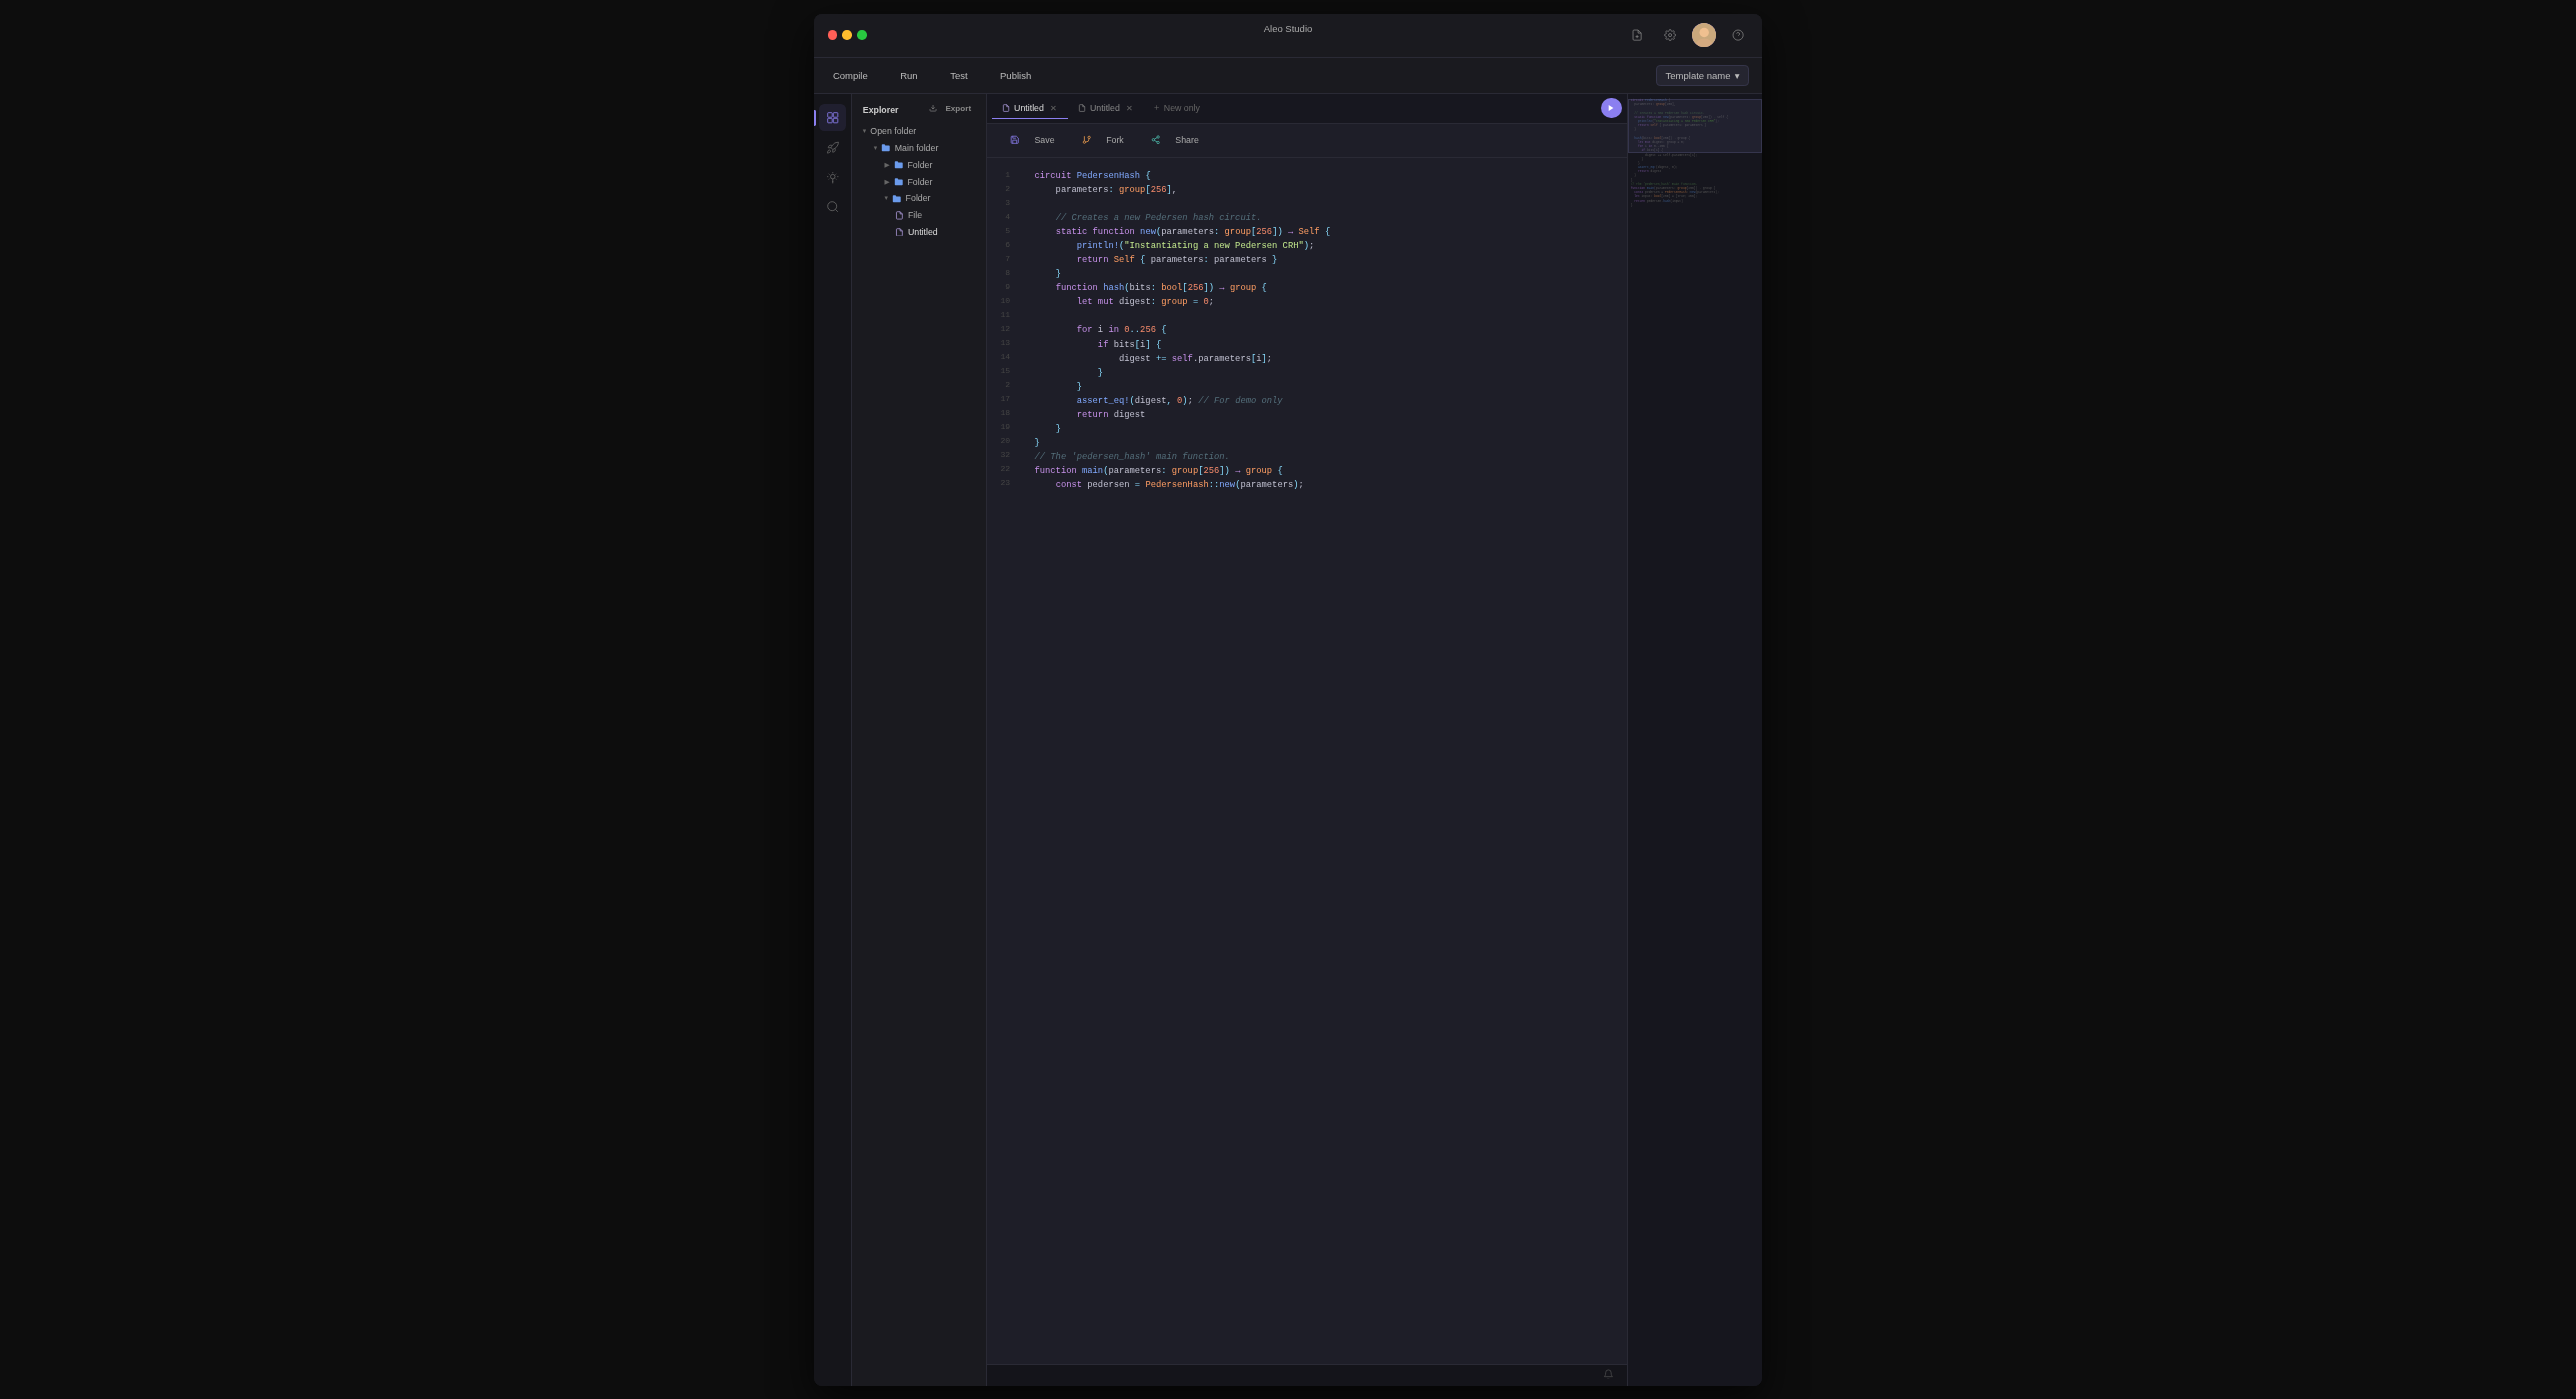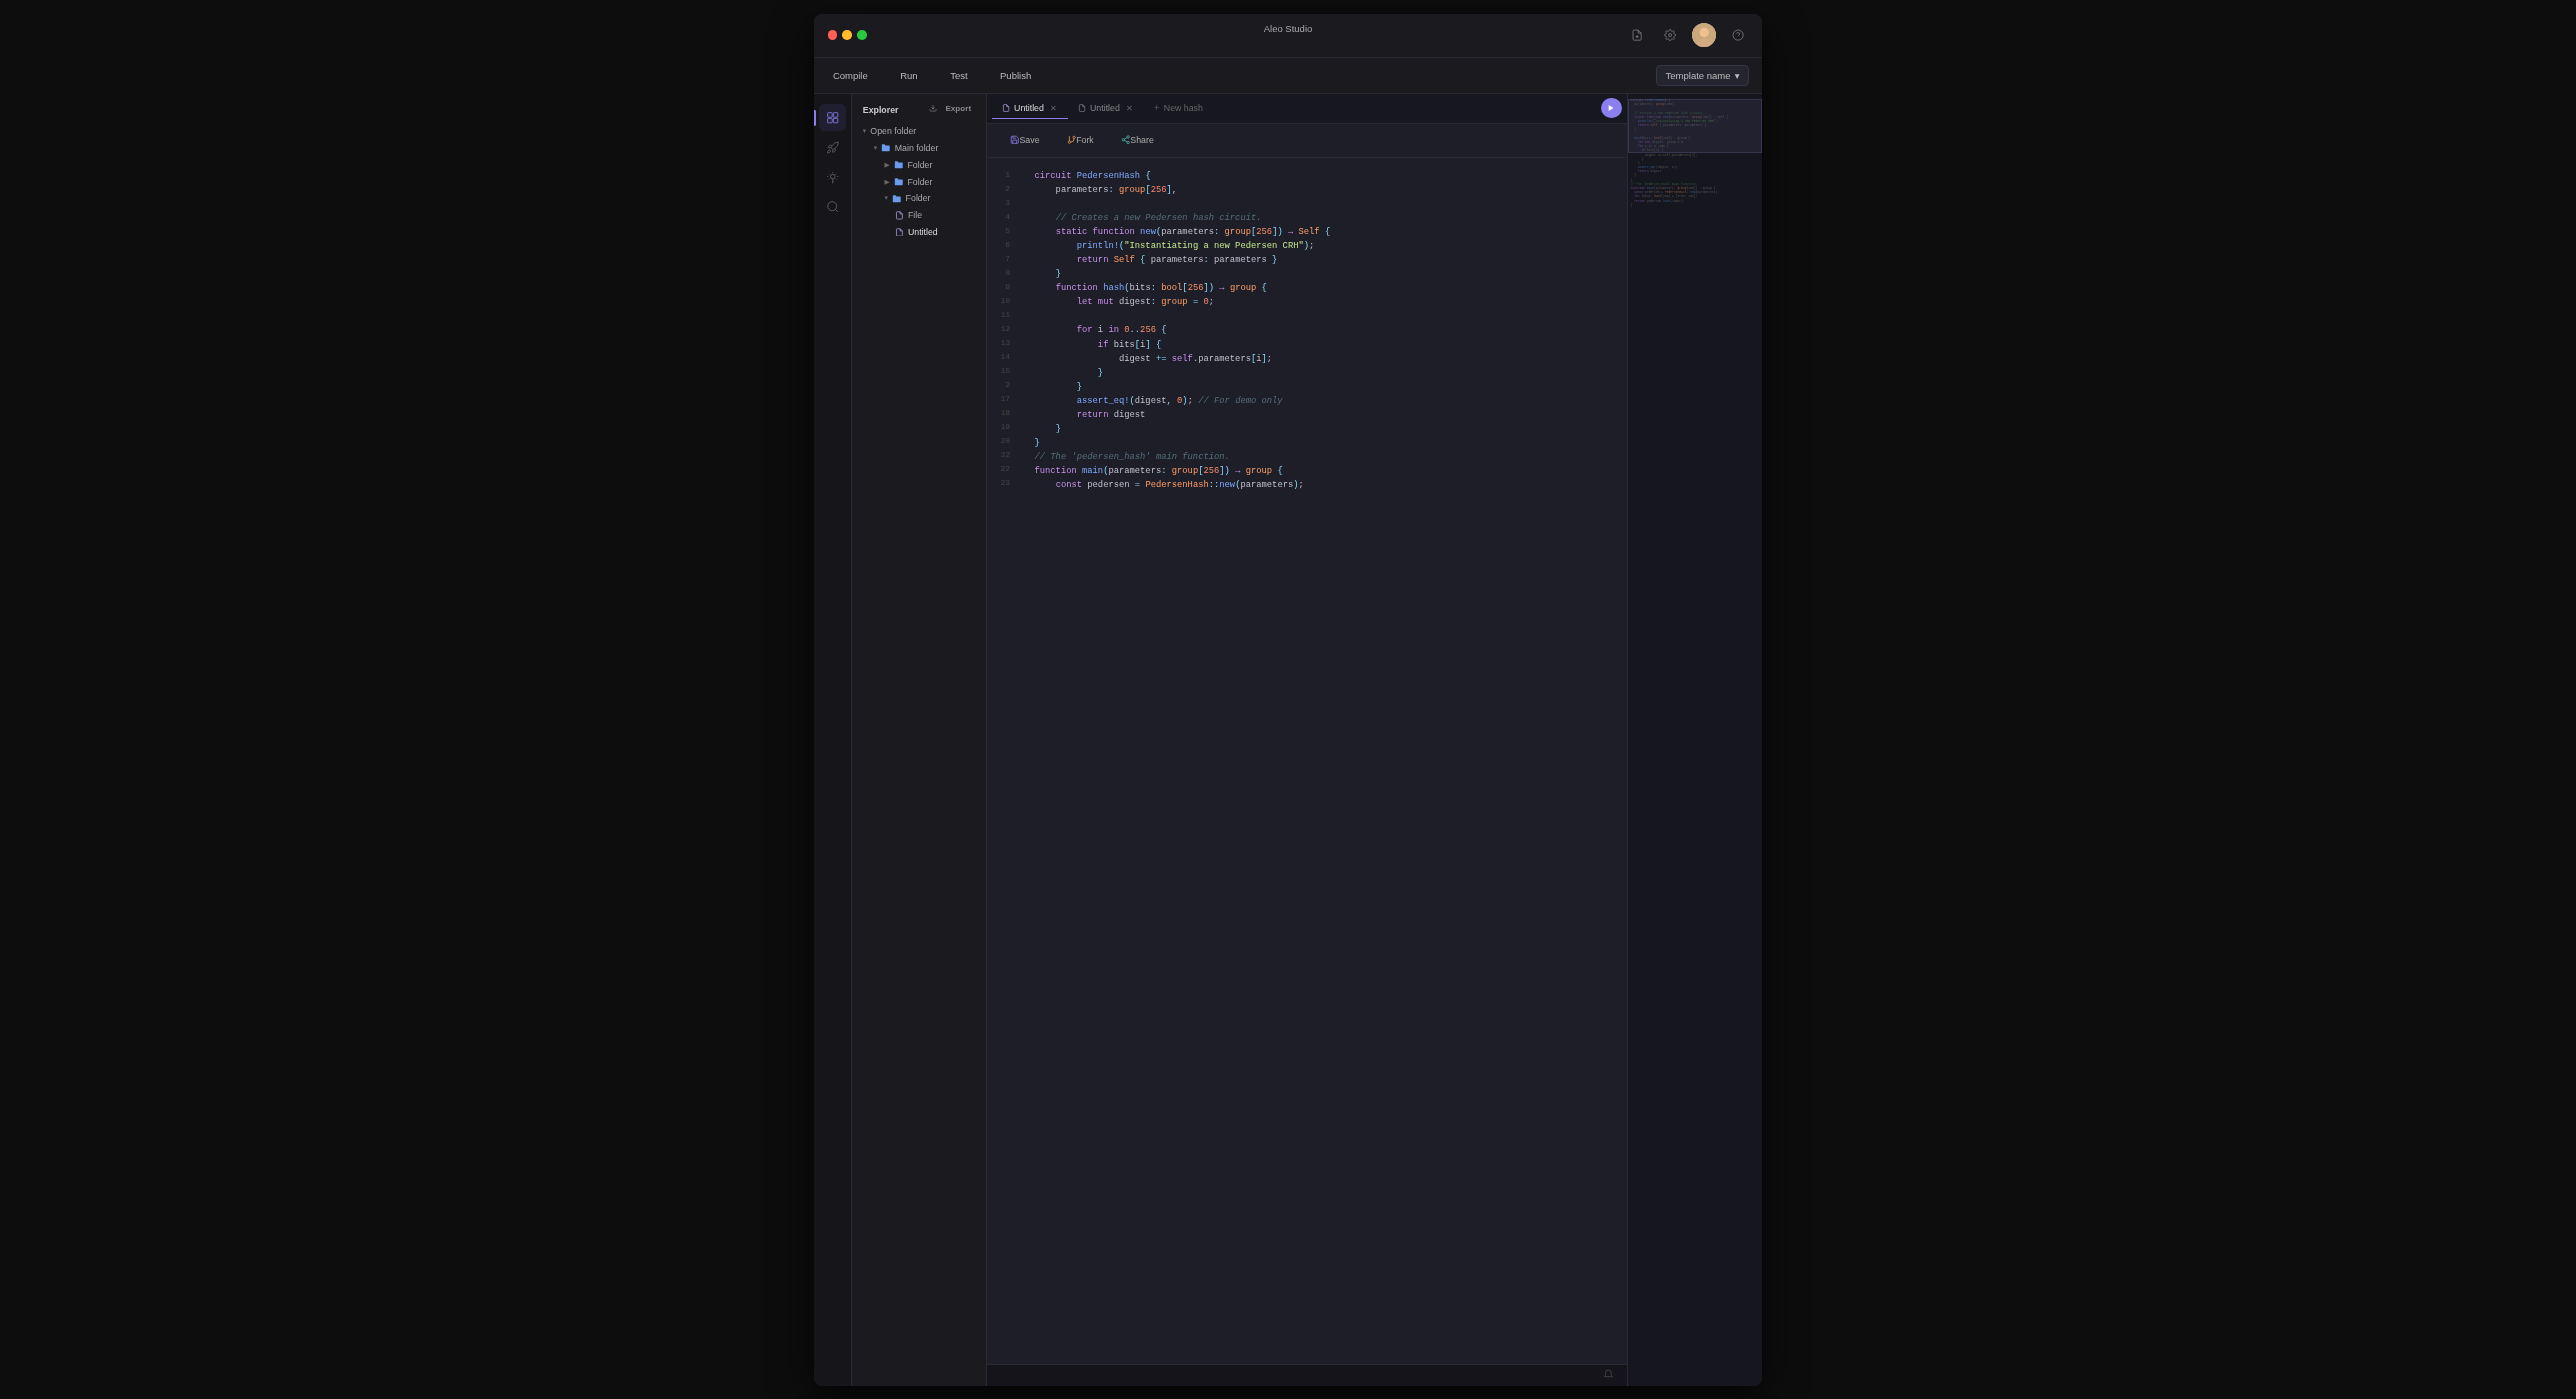--- a/index.html
+++ b/index.html
@@ -289,21 +289,21 @@
       display: flex;
       align-items: center;
       gap: 8.1px;
       padding: 6.8px 13.5px;
       border-bottom: 0.7px solid #2a2a35;
       background: #1e1e28;
     }
     .toolbar-btn {
       display: flex;
       align-items: center;
-      gap: 0;
+      gap: 15px;
       padding: 4.1px 9.5px;
       font-size: 8.8px;
       color: #aaa;
       cursor: pointer;
       border-radius: 4.1px;
       background: transparent;
       border: none;
     }
     .toolbar-btn .btn-icon { font-size: 9.5px; }
     .save-btn .btn-icon { color: #8b7ff0; }
@@ -580,21 +580,21 @@
         <div class="tab">
           <svg width="8.1" height="8.1" viewBox="0 0 24 24" fill="none" stroke="#888" stroke-width="2">
               <path d="M14 2H6a2 2 0 0 0-2 2v16a2 2 0 0 0 2 2h12a2 2 0 0 0 2-2V8z"></path>
               <polyline points="14 2 14 8 20 8"></polyline>
             </svg>
           <span>Untitled</span>
           <div class="tab-close">✕</div>
         </div>
         <div class="new-tab-btn">
           <span>＋</span>
-          <span>New hash</span>
+          <span>New only</span>
         </div>
         <div class="play-btn">
           <svg width="8.1" height="8.1" viewBox="0 0 24 24" fill="white">
               <polygon points="5 3 19 12 5 21 5 3"></polygon>
             </svg>
         </div>
       </div>
 
       <div class="editor-toolbar">
         <button class="toolbar-btn save-btn">

